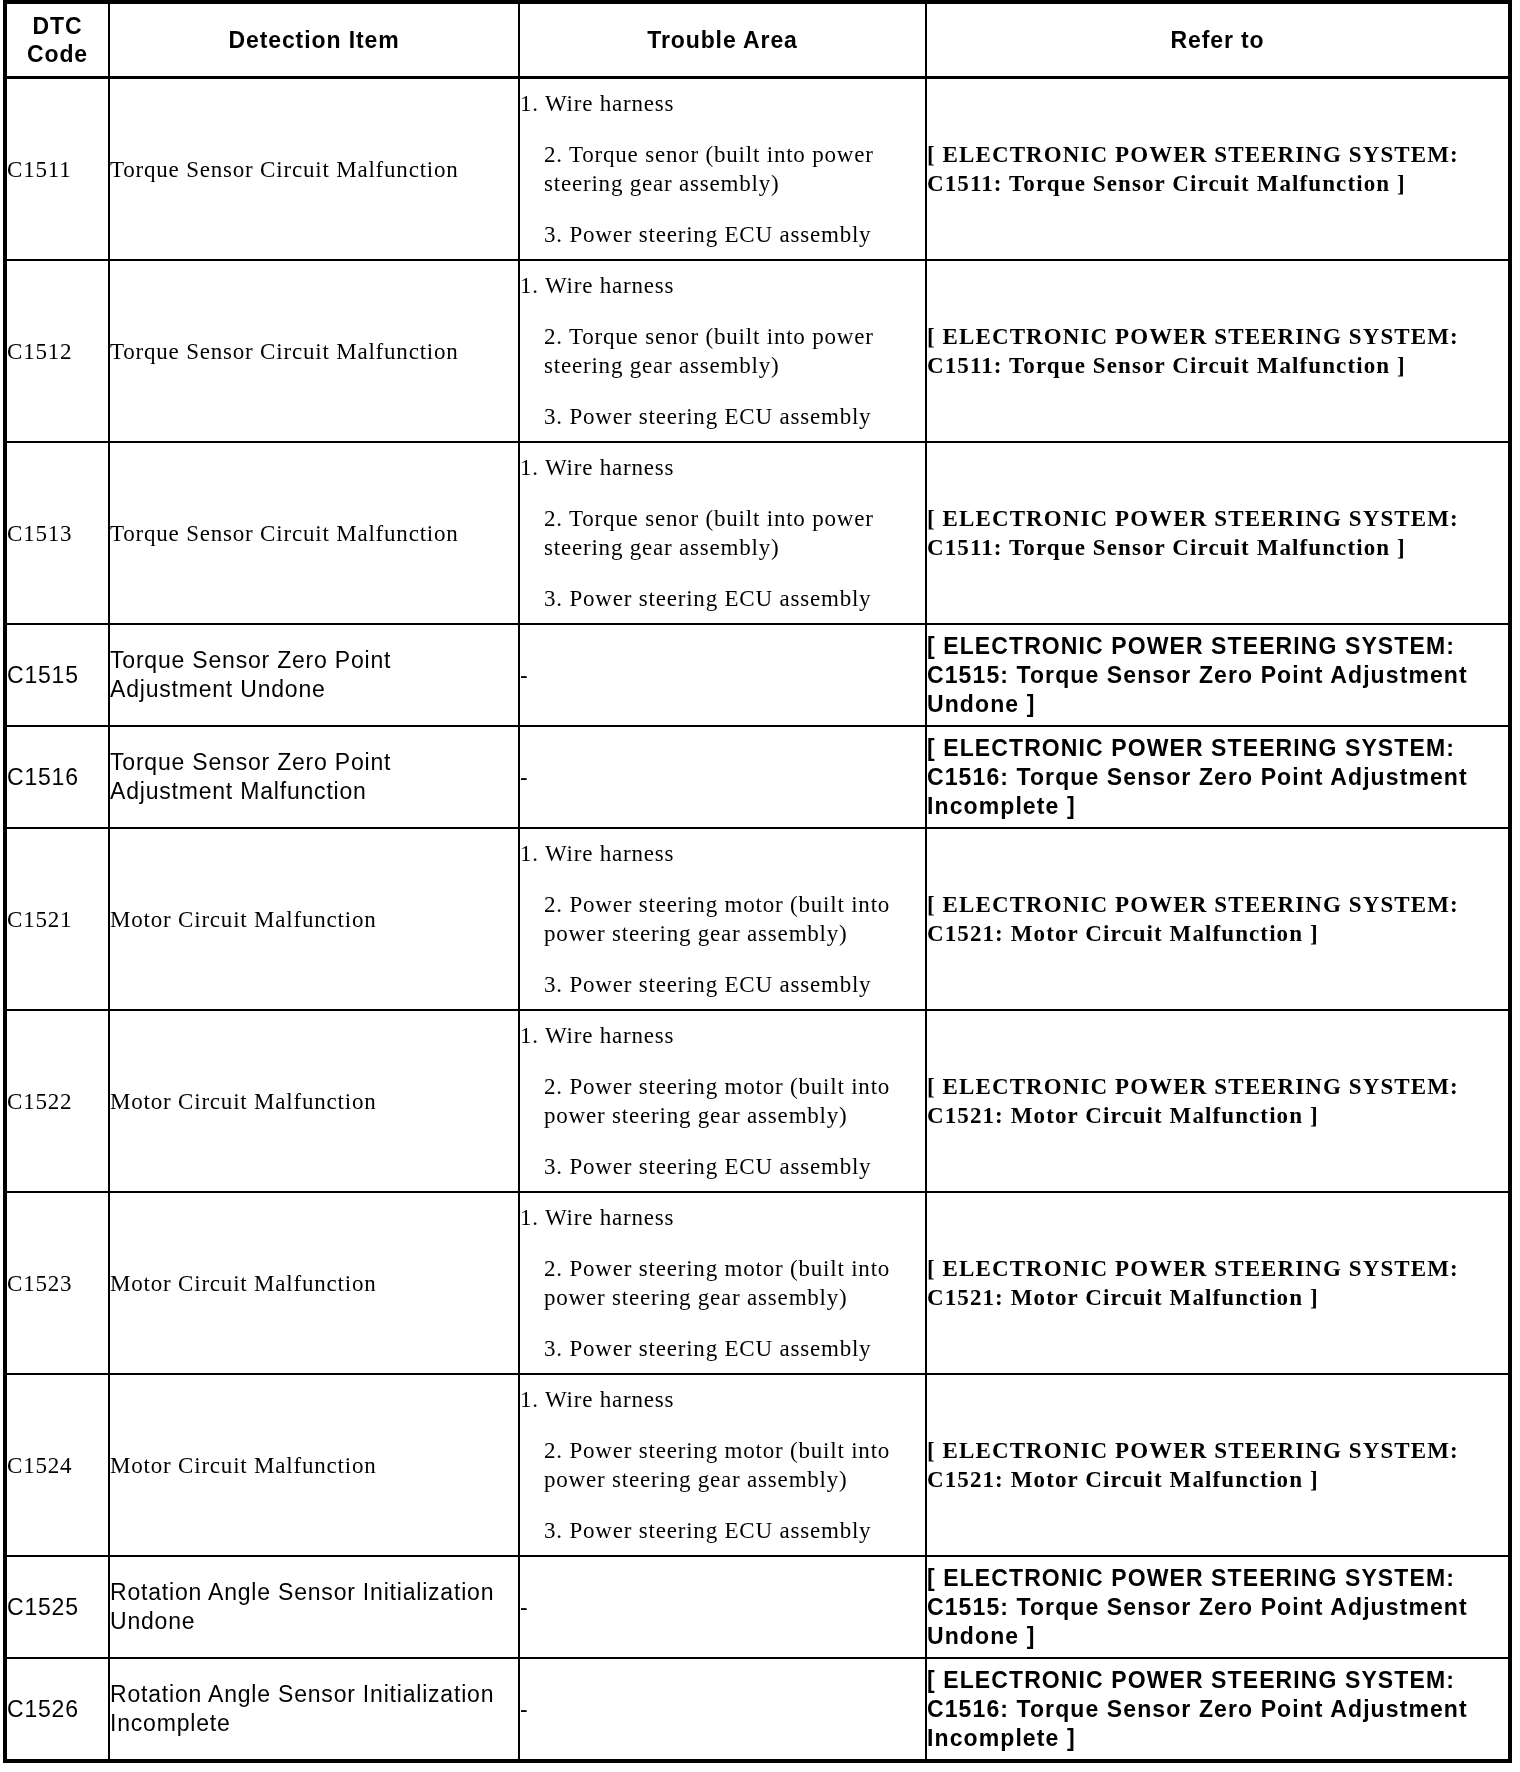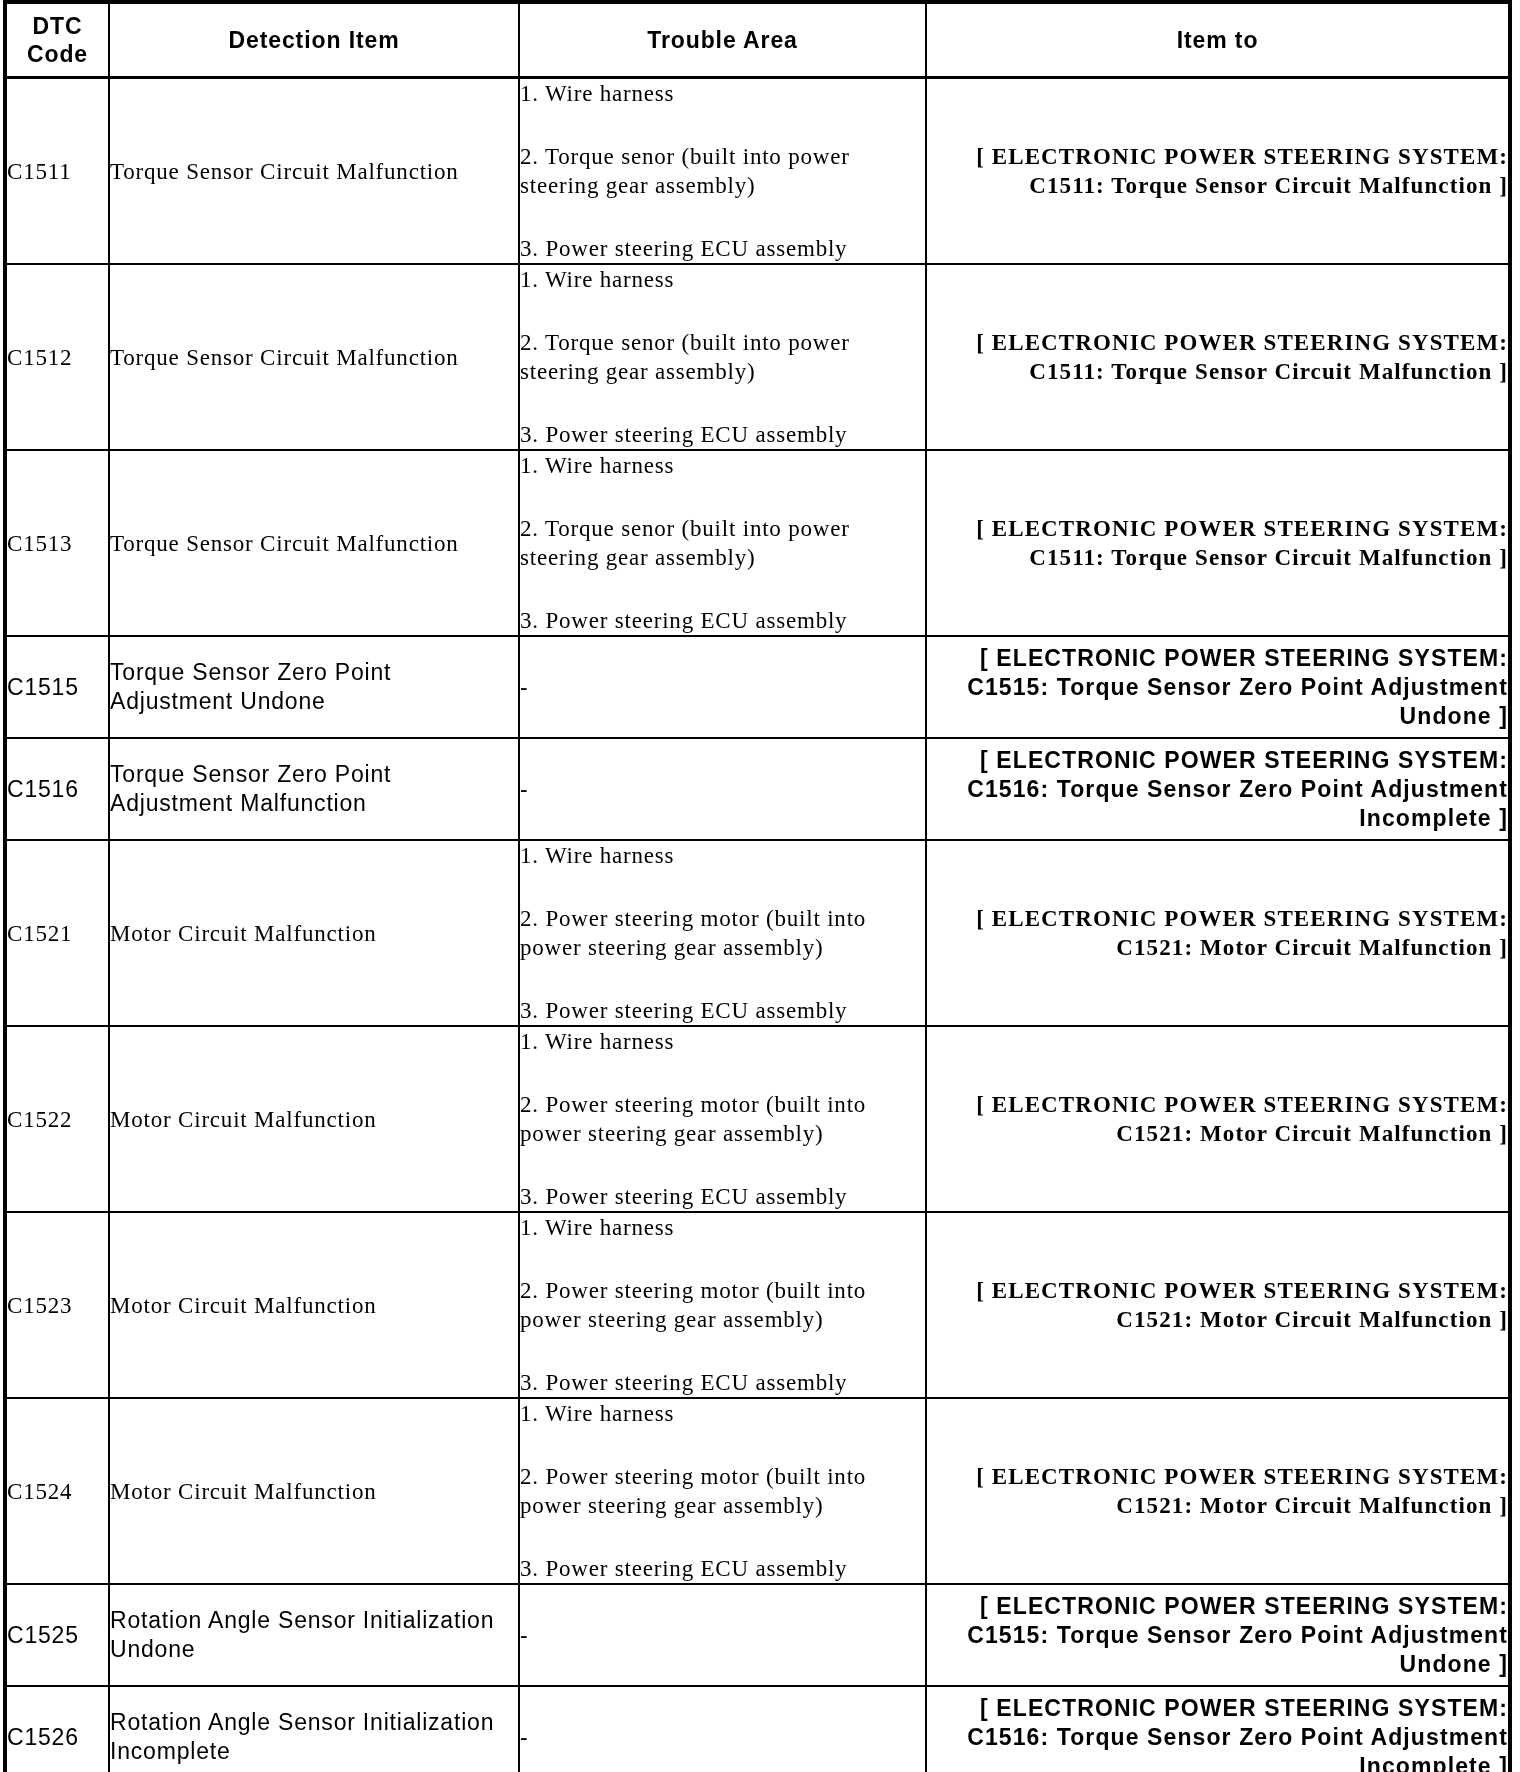--- a/index.html
+++ b/index.html
@@ -43,51 +43,50 @@
       height: 72px;
     }
     table.dtc thead th .hl { display: block; line-height: 28px; }
     tr.tall td { height: 180px; font-family: Liberation Serif, serif; }
     tr.short td { height: 100px; }
     td.c-code { padding-left: 5px; }
     td.c-det  { padding-left: 7px; }
     td.c-ta   { padding-left: 8px; }
     td.c-ref  { padding-left: 3px; }
     .ln { display: block; }
-    .ta-item + .ta-item { margin-top: 34px; }
+    .ta-item + .ta-item { margin-top: 22px; padding-left: 24px; }
     .ref-link {
       display: block;
       font-weight: bold;
       letter-spacing: 1.1px;
       line-height: 29px;
       color: #000;
       text-decoration: none;
       cursor: pointer;
-      text-align: right;
     }
   </style>
 </head>
 <body>
 
 <table class="dtc">
   <colgroup>
     <col style="width:104px">
     <col style="width:410px">
     <col style="width:407px">
     <col style="width:584px">
   </colgroup>
   <thead>
     <tr>
       <th>
         <span class="hl">DTC</span>
         <span class="hl">Code</span>
       </th>
       <th>Detection Item</th>
       <th>Trouble Area</th>
-      <th>Item to</th>
+      <th>Refer to</th>
     </tr>
   </thead>
   <tbody>
 
     <tr class="tall">
       <td class="c-code">
           <span class="ln">C1511</span>
         </td>
       <td class="c-det">
         <span class="ln">Torque Sensor Circuit Malfunction</span>

